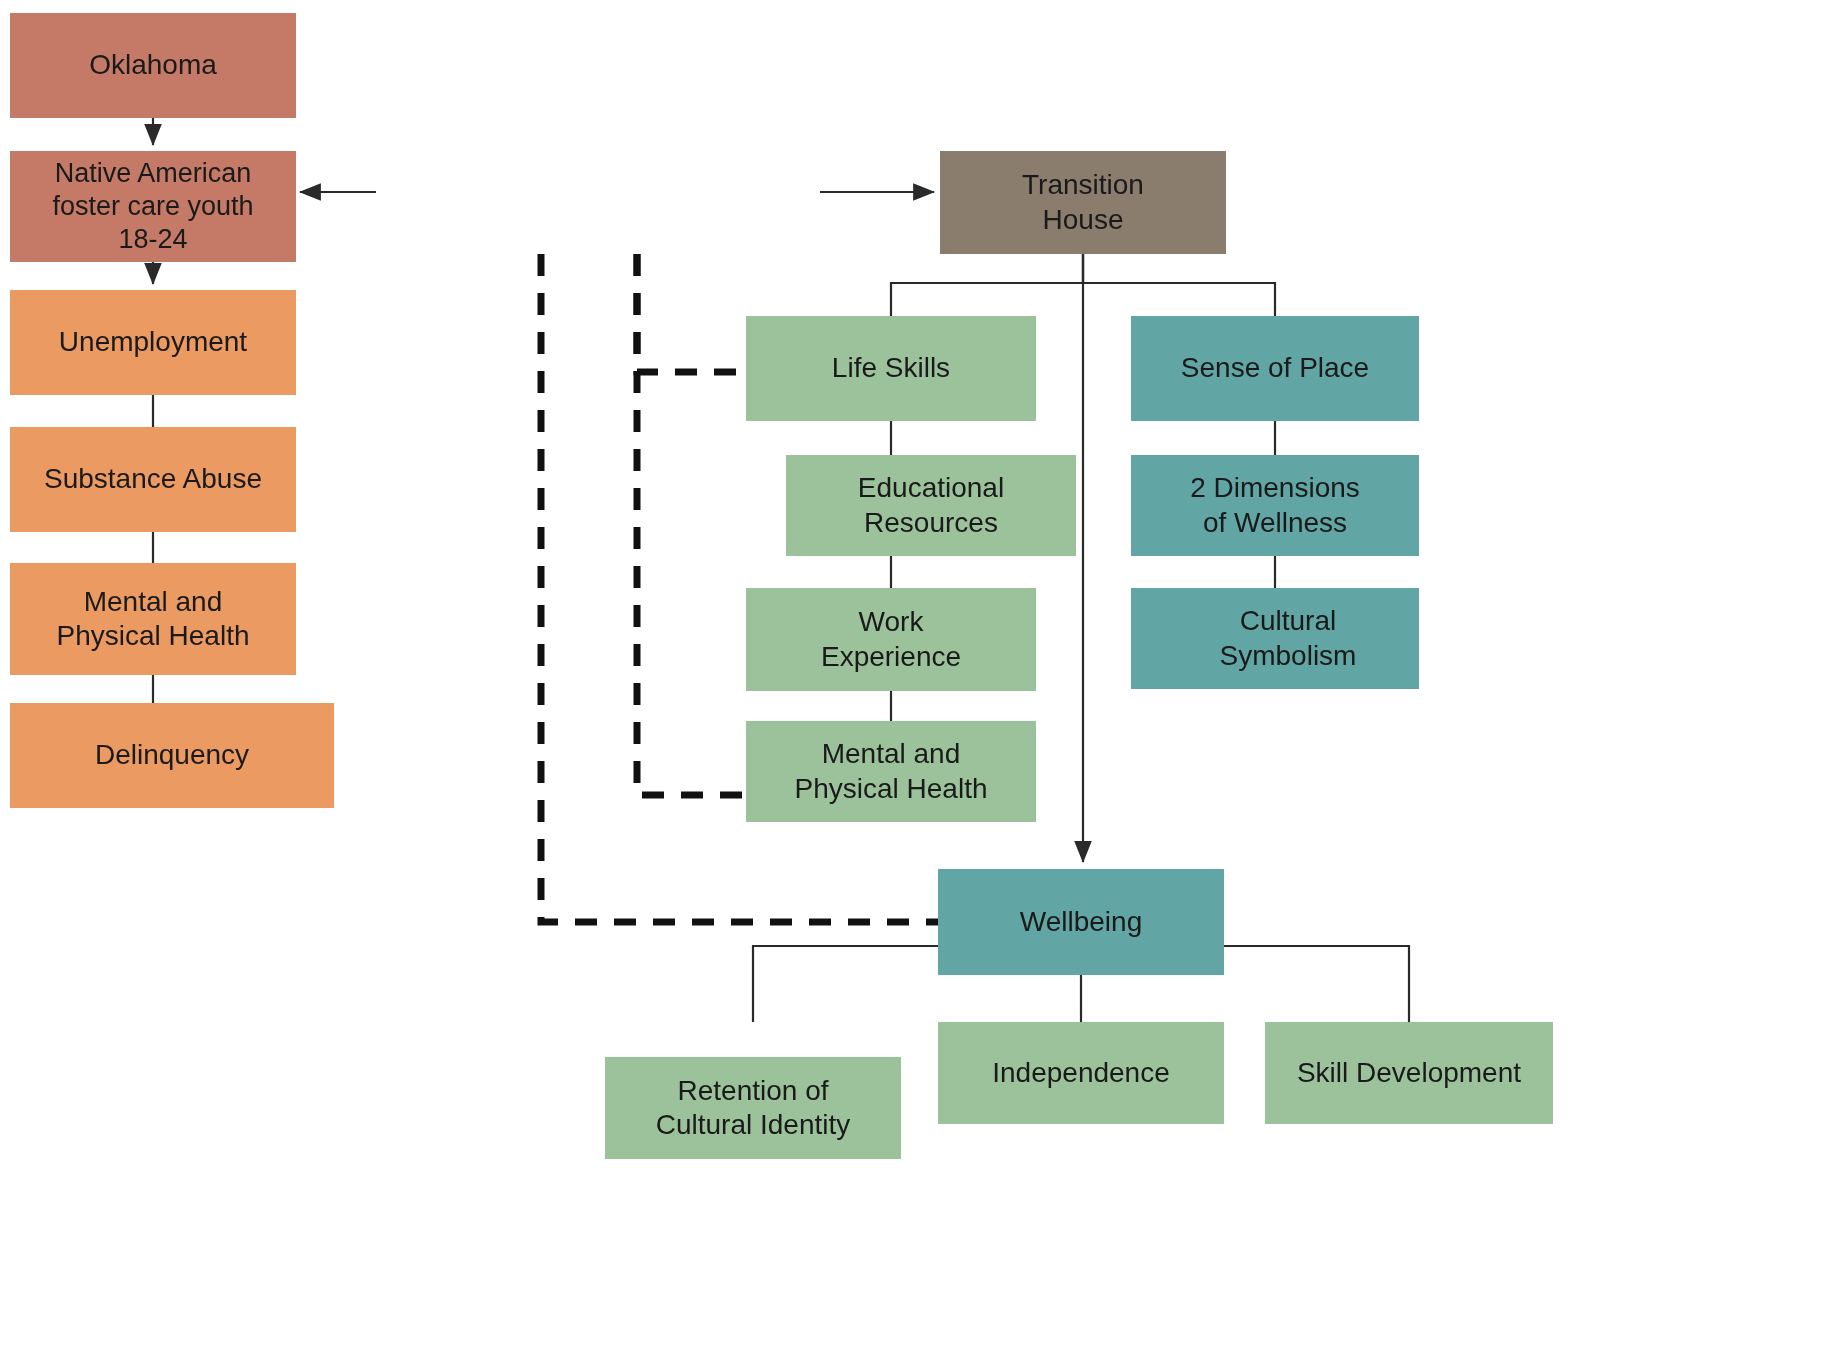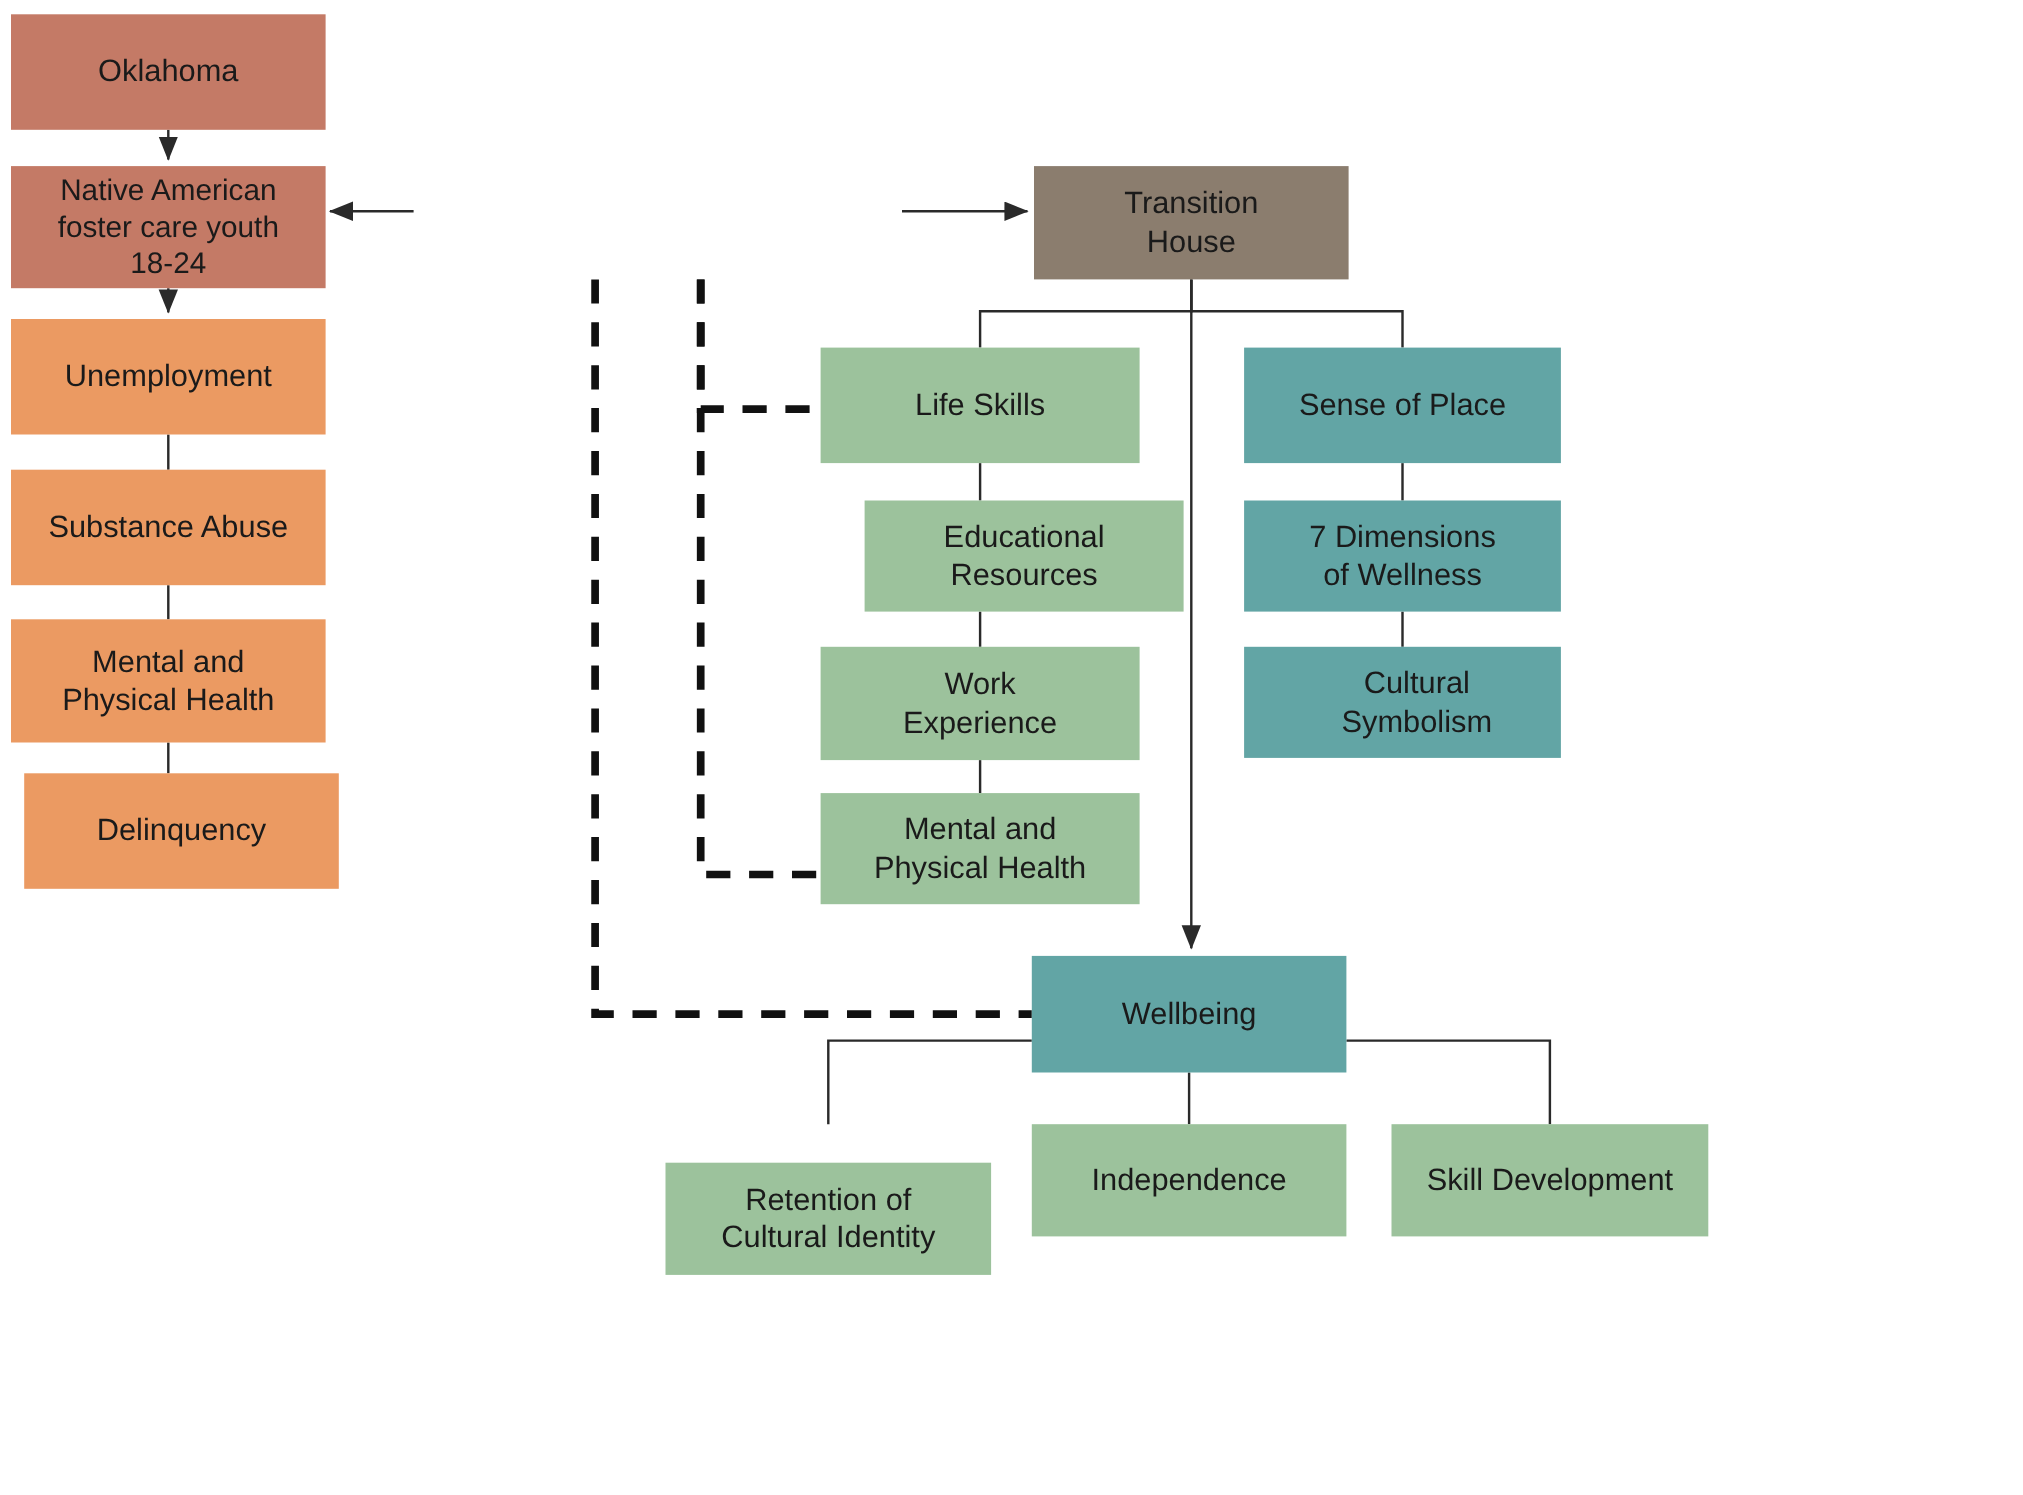--- a/index.html
+++ b/index.html
@@ -82,21 +82,21 @@
 
   <div class="node n-orange t28" style="left:10px;top:427px;width:286px;height:105px;">
     <span>Substance Abuse</span>
   </div>
 
   <div class="node n-orange t28" style="left:10px;top:563px;width:286px;height:112px;">
     <span>Mental and
 Physical Health</span>
   </div>
 
-  <div class="node n-orange t28" style="left:10px;top:703px;width:286px;height:105px;margin-left:12px;">
+  <div class="node n-orange t28" style="left:10px;top:703px;width:324px;height:105px;">
     <span>Delinquency</span>
   </div>
 
 
   <div class="node n-brown t28" style="left:940px;top:151px;width:286px;height:103px;">
     <span>Transition
 House</span>
   </div>
 
   <div class="node n-green t28" style="left:746px;top:316px;width:290px;height:105px;">
@@ -116,21 +116,21 @@
   <div class="node n-green t28" style="left:746px;top:721px;width:290px;height:101px;">
     <span>Mental and
 Physical Health</span>
   </div>
 
   <div class="node n-teal t28" style="left:1131px;top:316px;width:288px;height:105px;">
     <span>Sense of Place</span>
   </div>
 
   <div class="node n-teal t28" style="left:1131px;top:455px;width:288px;height:101px;">
-    <span>7 Dimensions
+    <span>2 Dimensions
 of  Wellness</span>
   </div>
 
   <div class="node n-teal t28" style="left:1131px;top:588px;width:288px;height:101px;padding-left:32px;">
     <span>Cultural
 Symbolism</span>
   </div>
 
   <div class="node n-teal t28" style="left:938px;top:869px;width:286px;height:106px;">
     <span>Wellbeing</span>

